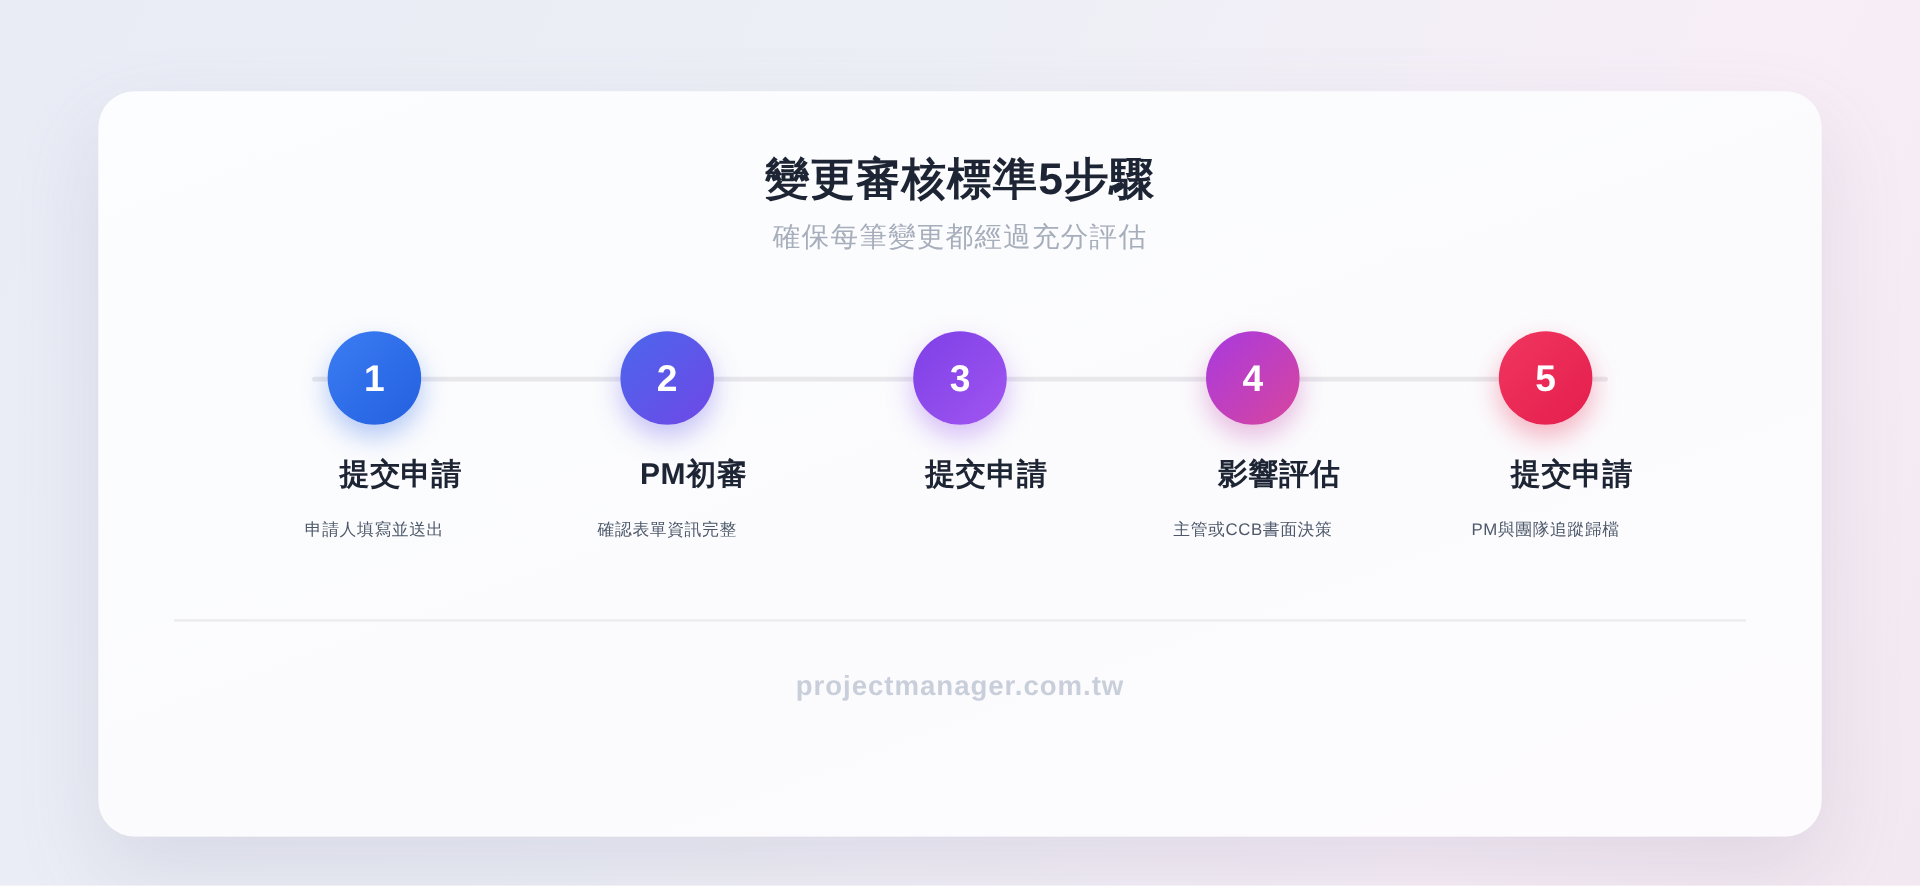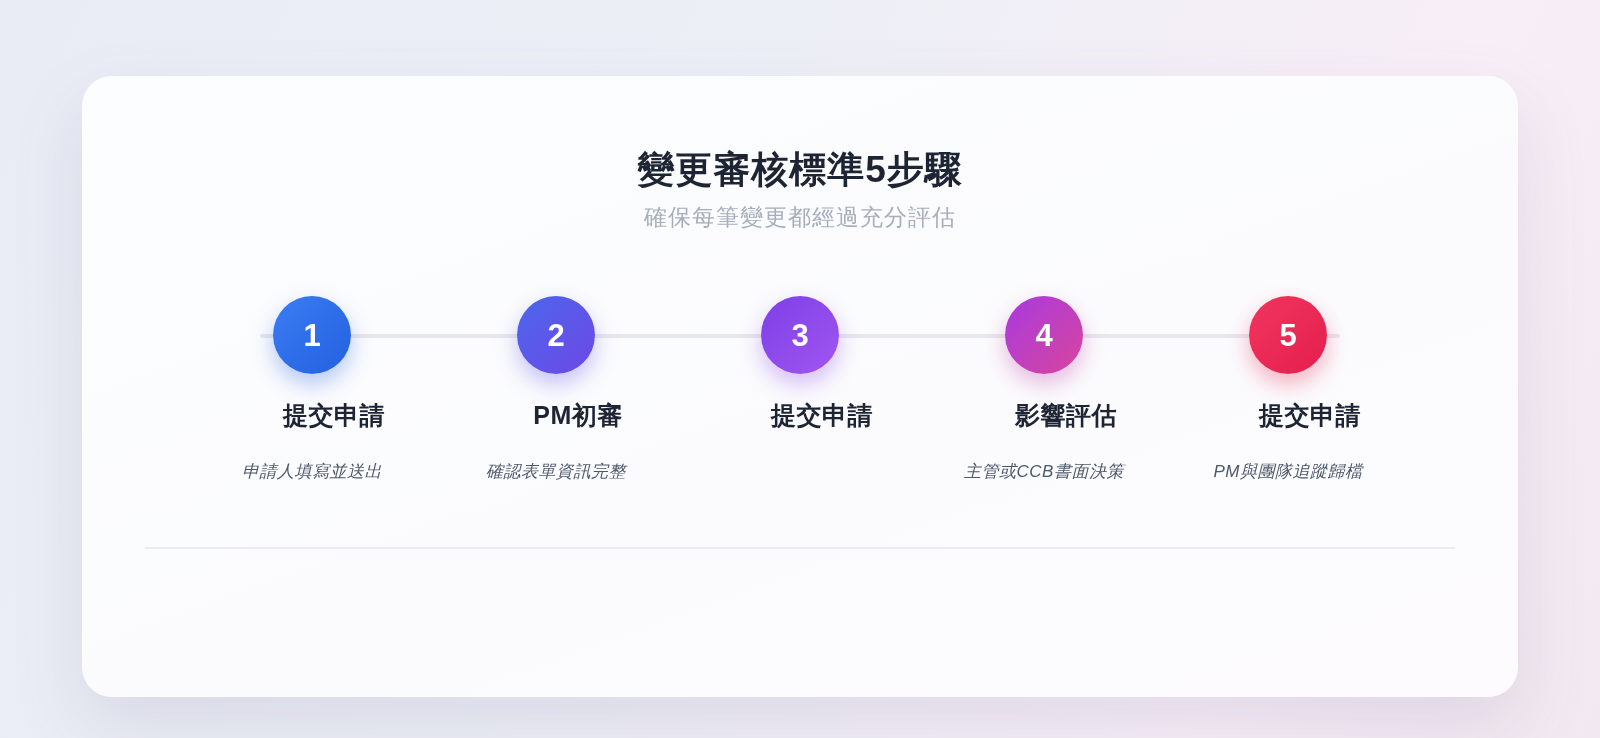--- a/index.html
+++ b/index.html
@@ -21,21 +21,21 @@
     width: 1436px;
     height: 621px;
     background: linear-gradient(160deg, #fcfdfe 0%, #fbfbfd 60%, #fdfbfd 100%);
     border-radius: 30px;
     box-shadow: 0 30px 70px rgba(110, 115, 150, 0.16);
     box-sizing: border-box;
     text-align: center;
   }
   .title {
     margin: 0;
-    padding-top: 72px;
+    padding-top: 52px;
     font-size: 37px;
     line-height: 44px;
     font-weight: 700;
     color: #1d2433;
     letter-spacing: 1px;
   }
   .subtitle {
     margin-top: 10px;
     font-size: 23px;
     line-height: 30px;
@@ -84,26 +84,25 @@
   .step-title {
     margin-top: 25px;
     font-size: 25px;
     line-height: 32px;
     font-weight: 700;
     color: #1d2433;
     letter-spacing: 0.5px;
     margin-left: 44px;
   }
   .step-desc {
-    margin-top: 28px;
-    font-size: 17px;
+    margin-top: 17px;
+    font-size: 14px;
     line-height: 26px;
     color: #4d586a;
     letter-spacing: 0.5px;
-    font-style: italic;
   }
   .divider {
     width: 1310px;
     height: 0;
     border-top: 2px solid #ececf0;
     margin: 62px auto 0 auto;
   }
   .watermark {
     margin-top: 40px;
     font-size: 23px;
@@ -157,14 +156,15 @@
     <div class="step">
       <div class="circle" style="background: linear-gradient(135deg, rgb(240, 54, 95), rgb(229, 30, 77)); box-shadow: rgba(233, 41, 84, 0.35) 0px 10px 22px;">
         <span class="circle-number">5</span>
       </div>
       <div class="step-title">提交申請</div>
       <div class="step-desc">PM與團隊追蹤歸檔</div>
     </div>
   </div>
 
   <div class="divider"></div>
+  <div class="watermark">projectmanager.com.tw</div>
 
 </div>
 
 </body></html>

